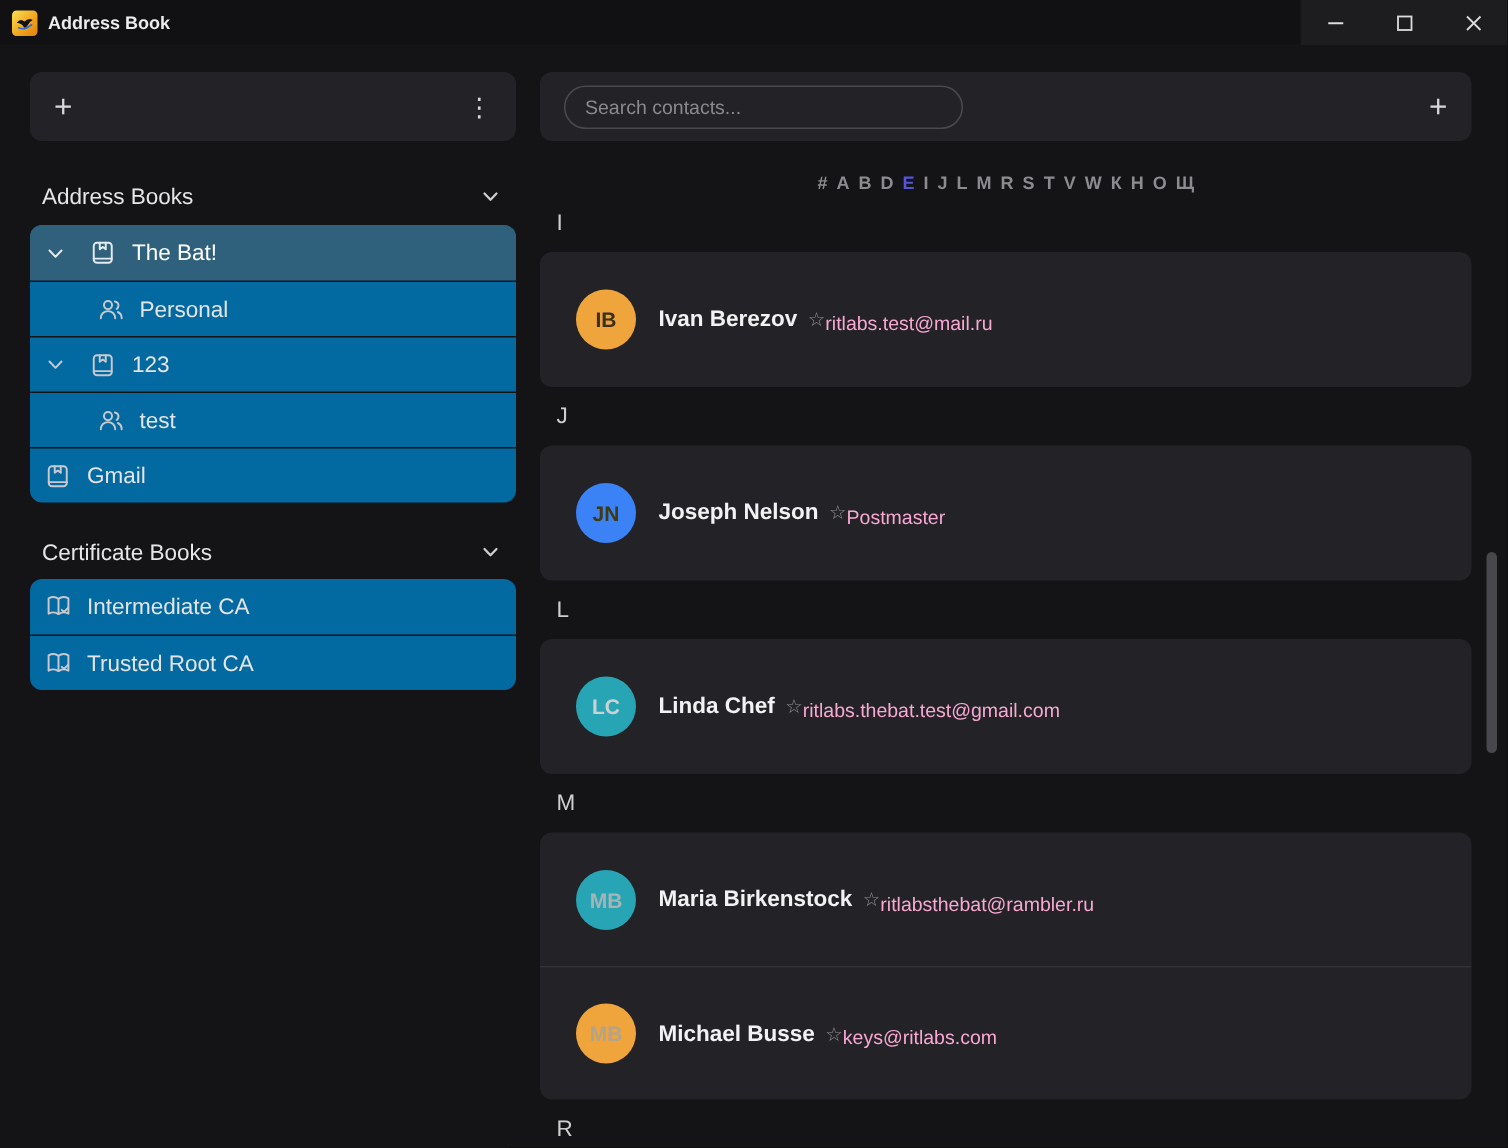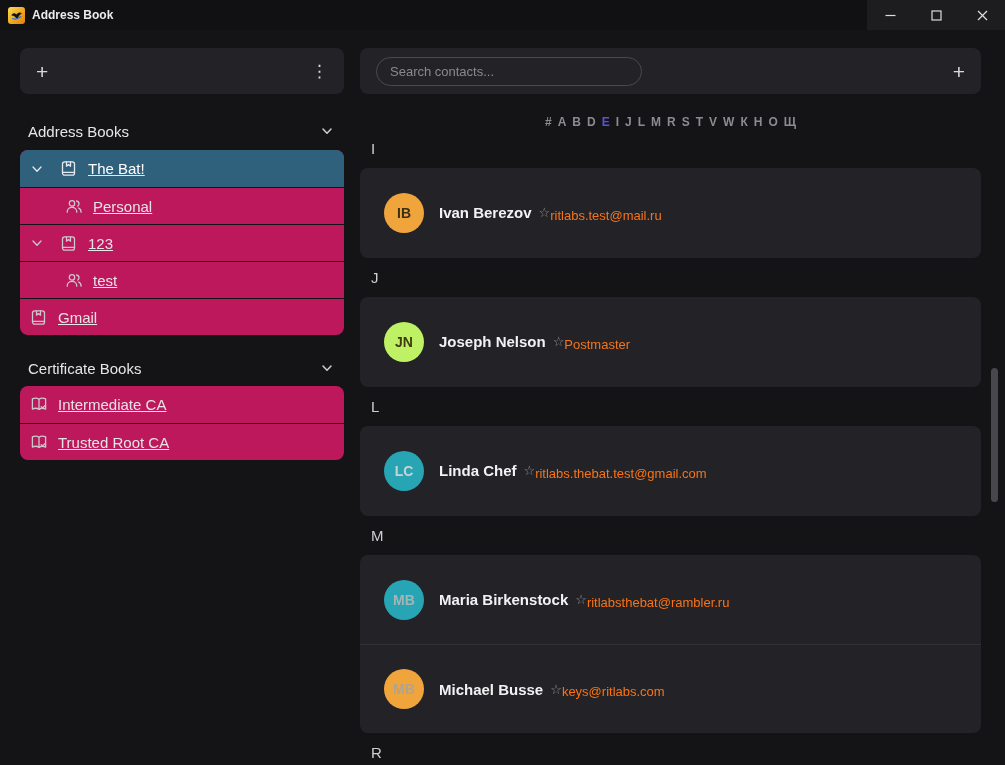--- a/index.html
+++ b/index.html
@@ -21,21 +21,21 @@
 
   
   .sidebar{position:absolute;left:20px;top:48px;width:324px;}
   .side-toolbar{height:46px;display:flex;align-items:center;justify-content:space-between;padding:0 16px;box-sizing:border-box;}
   .glyph-btn{font-size:21px;color:#d8d8da;line-height:1;cursor:default;font-weight:400;}
   .kebab{font-size:17px;letter-spacing:0;color:#d8d8da;}
   .section-header{display:flex;align-items:center;justify-content:space-between;
                   padding:0 10px 0 8px;height:26px;font-size:15px;color:#e6e6e8;}
   .hdr-books{margin-top:24px;margin-bottom:6px;}
   .hdr-certs{margin-top:20px;margin-bottom:5px;}
-  .tree{border-radius:8px;overflow:hidden;background:#be185d;text-decoration:underline;}
+  .tree{border-radius:8px;overflow:hidden;background:#0369a1;}
   .tree-row{height:37px;display:flex;align-items:center;padding:0 8px;box-sizing:border-box;
             font-size:15px;color:#e4e4e6;}
   .tree-row + .tree-row{border-top:1px solid #151517;}
   .tree-row .chev{width:16px;display:flex;margin-left:2px;flex:0 0 auto;}
   .tree-row .row-icon{width:19px;display:flex;flex:0 0 auto;}
   .ind-root-icon{margin-left:14px;}
   .ind-child{margin-left:37px;}
   .ind-leaf{margin-left:2px;}
   .tree-row .row-label{margin-left:9px;white-space:nowrap;}
   .row-selected{color:#ffffff;}
@@ -54,21 +54,21 @@
   .group-letter{position:absolute;left:11px;font-size:15px;color:#cfcfd3;}
   .contact-card{position:absolute;left:0;width:621px;overflow:hidden;}
   .contact-row{height:89px;display:flex;align-items:center;padding-left:24px;box-sizing:border-box;}
   .contact-row + .contact-row{border-top:1px solid #323236;}
   .avatar{width:40px;height:40px;border-radius:50%;display:flex;align-items:center;justify-content:center;
           font-size:14px;font-weight:bold;flex:0 0 auto;}
   .c-text{margin-left:15px;display:flex;flex-direction:row;}
   .c-nameline{display:flex;align-items:center;}
   .c-name{font-size:15px;font-weight:bold;color:#f2f2f4;}
   .c-star{font-size:13px;color:#8f8f94;margin-left:7px;cursor:default;}
-  .c-detail{font-size:13px;color:#f97316;margin-top:5px;}
+  .c-detail{font-size:13px;color:#f9a8d4;margin-top:5px;}
 
   .scroll-thumb{position:absolute;left:991px;top:368px;width:7px;height:134px;border-radius:4px;background:#48484c;}
 
   svg{display:block;}
   .icon-stroke{stroke:#c9c9cd;stroke-width:1.3;fill:none;stroke-linecap:round;stroke-linejoin:round;}
   .row-selected .icon-stroke{stroke:#e3ebf0;}
   .hdr-stroke{stroke:#cfcfd3;stroke-width:1.5;fill:none;stroke-linecap:round;stroke-linejoin:round;}
   .win-stroke{stroke:#dcdcde;stroke-width:1.2;fill:none;}
 </style>
 </head>
@@ -241,21 +241,21 @@
             <span class="c-star">☆</span>
           </div>
           <span class="c-detail">ritlabs.test@mail.ru</span>
         </div>
       </div>
     </div>
 
     <div class="group-letter" style="top:269px">J</div>
     <div class="card contact-card" style="top:297px;height:90px">
       <div class="contact-row">
-        <div class="avatar" style="background: #bef264; color: rgb(63, 58, 16);">JN</div>
+        <div class="avatar" style="background: #3b82f6; color: rgb(63, 58, 16);">JN</div>
         <div class="c-text">
           <div class="c-nameline">
             <span class="c-name">Joseph Nelson</span>
             <span class="c-star">☆</span>
           </div>
           <span class="c-detail">Postmaster</span>
         </div>
       </div>
     </div>
 

